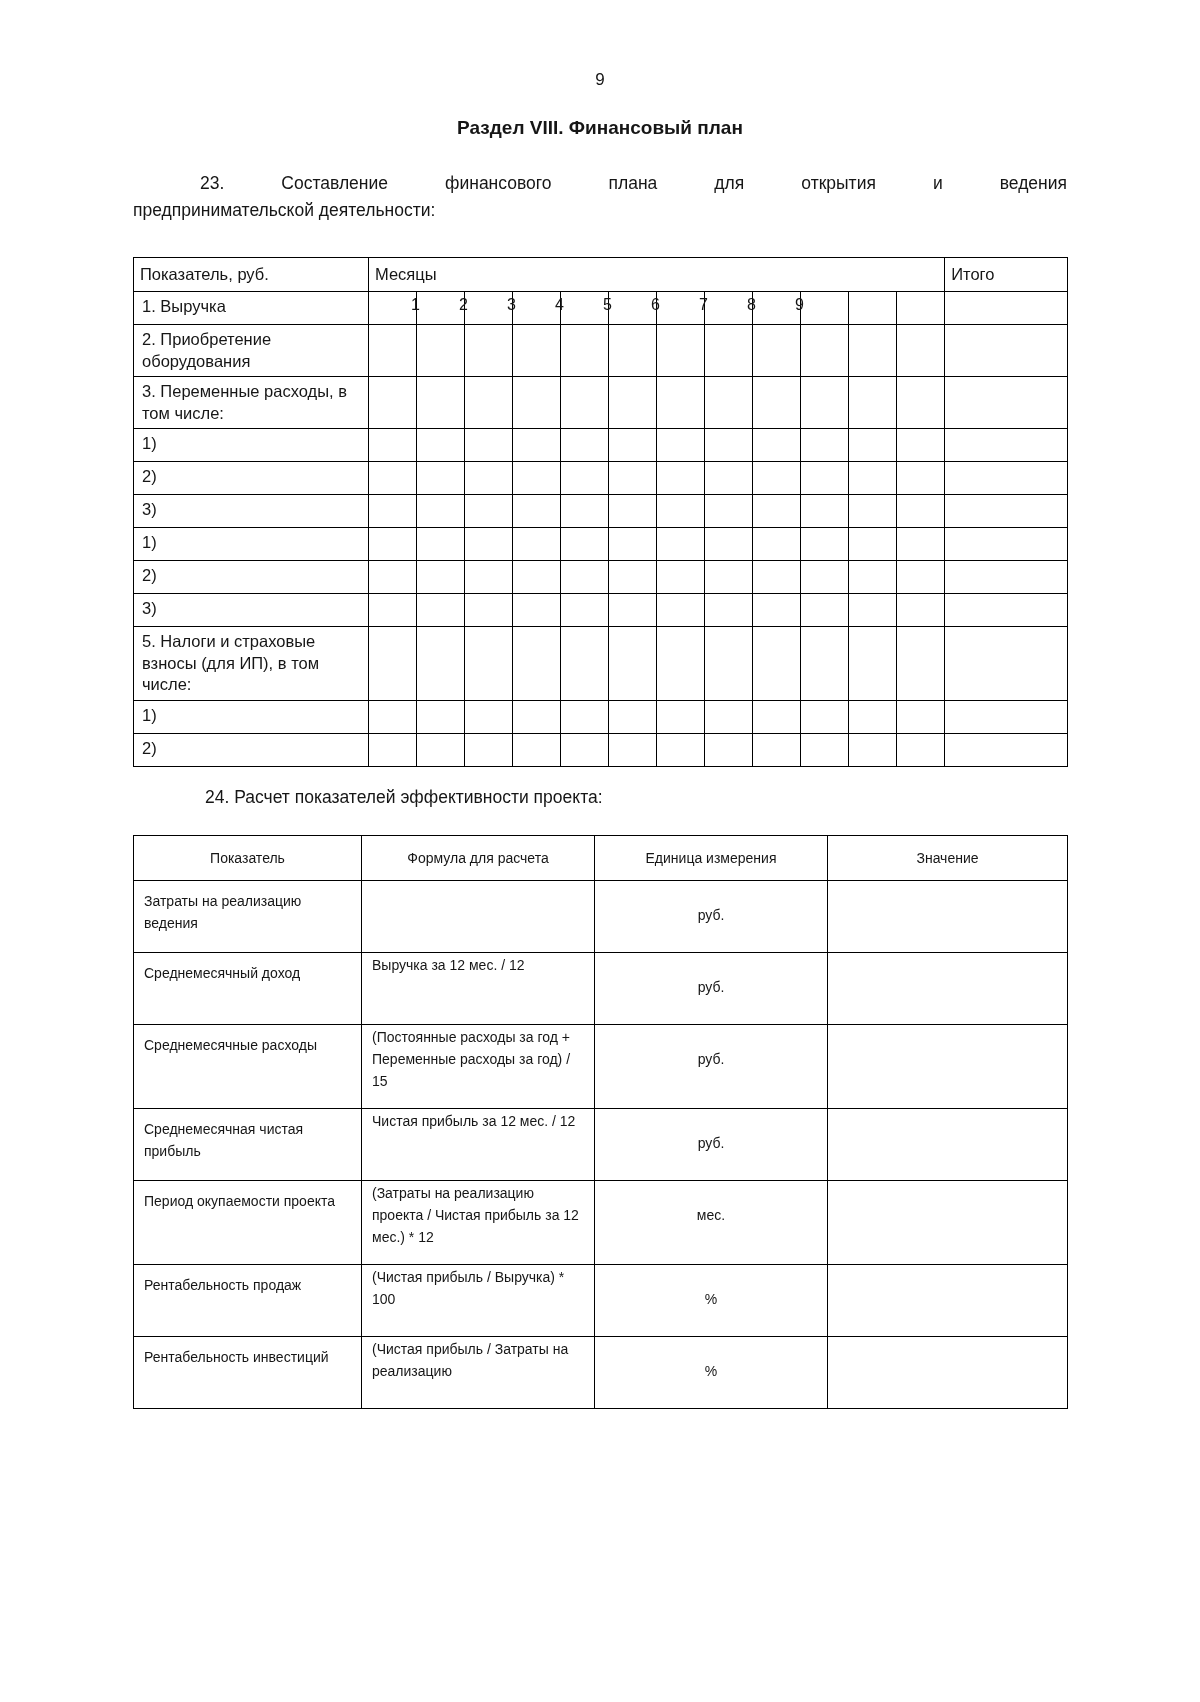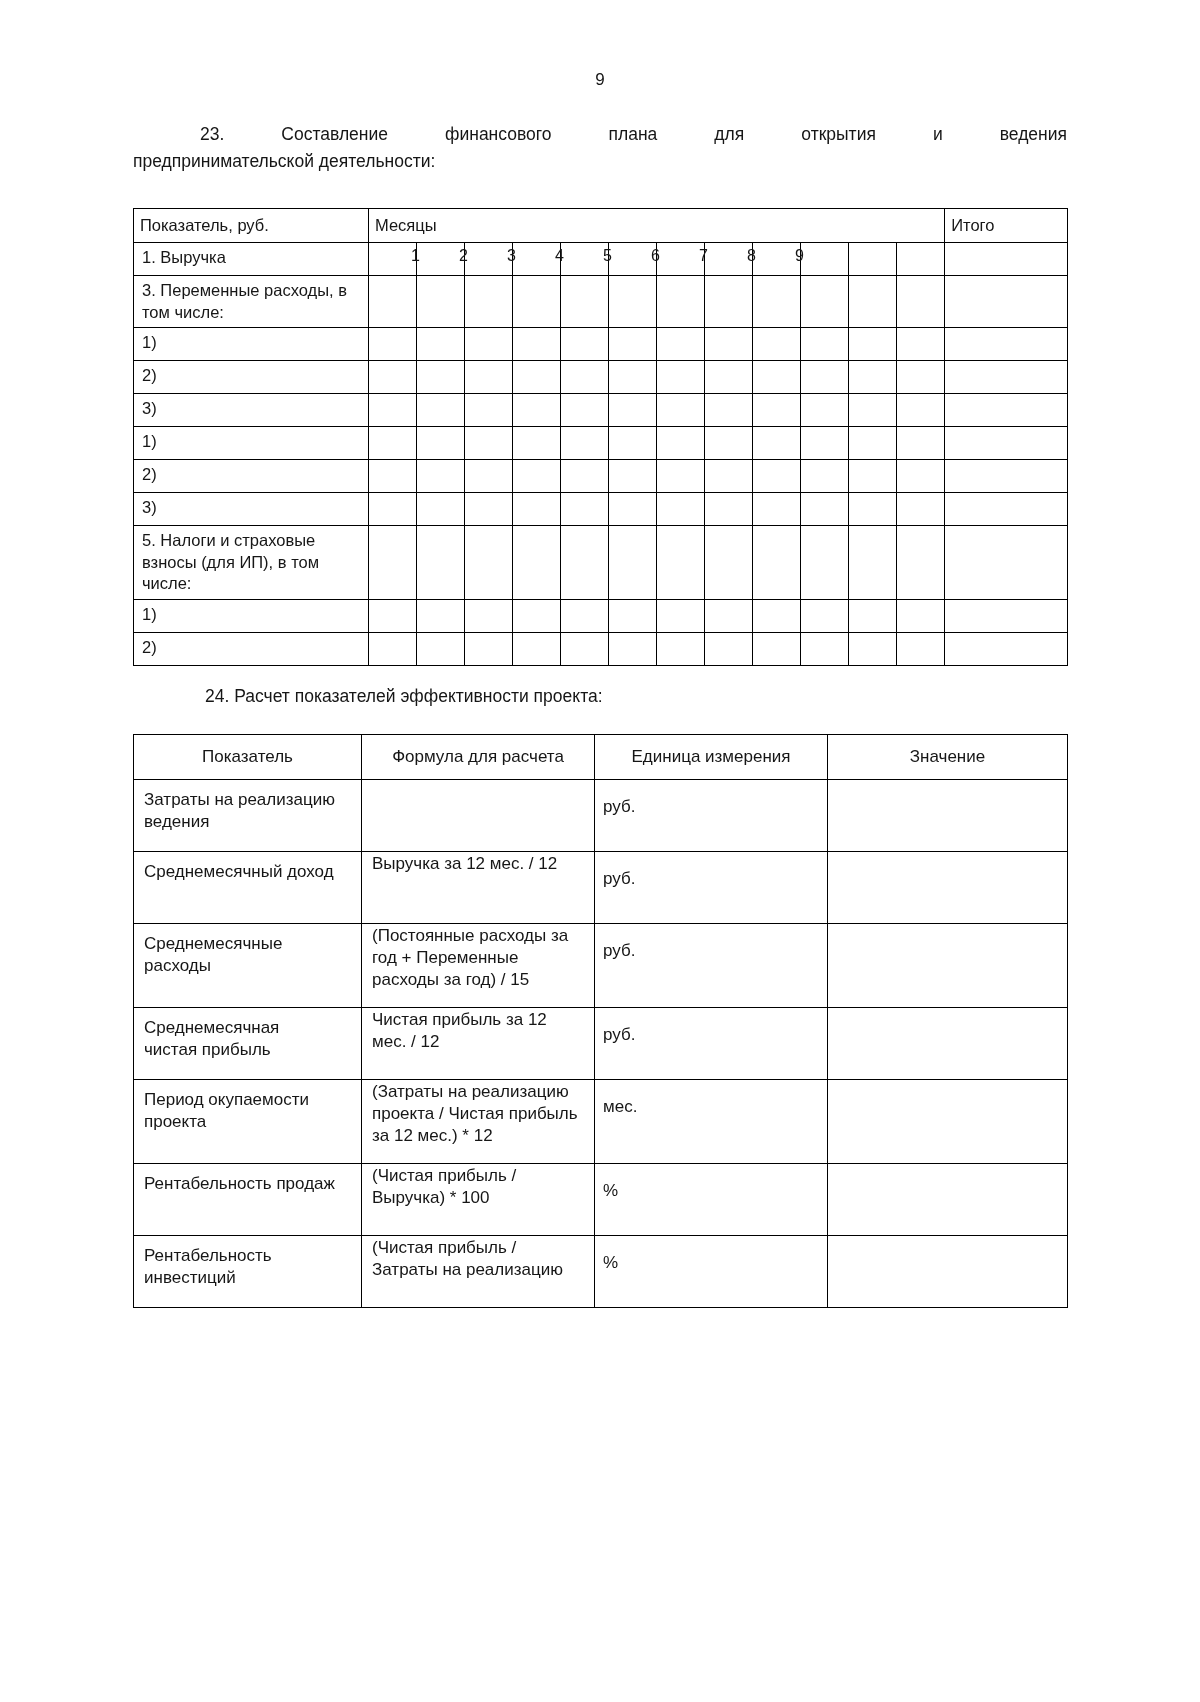--- a/index.html
+++ b/index.html
@@ -66,41 +66,42 @@
   .fin-table td.mcell { position: relative; }
   .fin-table .mnum {
     position: absolute;
     right: -4px;
     top: 4px;
     font-size: 16px;
     background: transparent;
   }
 
   
-  .eff-table { margin-top: 27px; font-size: 17px; }
+  .eff-table { margin-top: 27px; font-size: 14px; }
   .eff-table th {
     font-weight: normal;
     text-align: center;
     vertical-align: middle;
     height: 45px;
     padding: 4px 8px;
   }
   .eff-table td { height: 72px; line-height: 22px; }
   .eff-table td.ind { padding: 9px 26px 16px 10px; }
   .eff-table td.form { padding: 1px 10px 16px 10px; }
-  .eff-table td.unit { padding: 16px 8px; }
+  .eff-table td.unit { padding: 23px 8px; text-align: center; }
   .eff-table td.val { padding: 9px 8px; }
 </style>
 </head>
 <body>
 
 <div class="page">
 
   <div class="page-number">9</div>
 
+  <div class="doc-title">Раздел VIII. Финансовый план</div>
 
   <div class="para-23-l1">23. Составление финансового плана для открытия и ведения</div>
   <div class="para-23-l2">предпринимательской деятельности:</div>
 
   <table class="fin-table">
     <colgroup>
       <col style="width:235px">
       <col style="width:48px">
         <col style="width:48px">
         <col style="width:48px">
@@ -145,20 +146,36 @@
           </td>
           <td class="mcell">
             <span class="mnum">7</span>
           </td>
           <td class="mcell">
             <span class="mnum">8</span>
           </td>
           <td class="mcell">
             <span class="mnum">9</span>
           </td>
+          <td class="mcell"></td>
+          <td class="mcell"></td>
+          <td class="mcell"></td>
+          <td class="tcell"></td>
+        </tr>
+        <tr>
+          <td class="label">2. Приобретение оборудования</td>
+          <td class="mcell"></td>
+          <td class="mcell"></td>
+          <td class="mcell"></td>
+          <td class="mcell"></td>
+          <td class="mcell"></td>
+          <td class="mcell"></td>
+          <td class="mcell"></td>
+          <td class="mcell"></td>
+          <td class="mcell"></td>
           <td class="mcell"></td>
           <td class="mcell"></td>
           <td class="mcell"></td>
           <td class="tcell"></td>
         </tr>
         <tr>
           <td class="label">3. Переменные расходы, в том числе:</td>
           <td class="mcell"></td>
           <td class="mcell"></td>
           <td class="mcell"></td>

